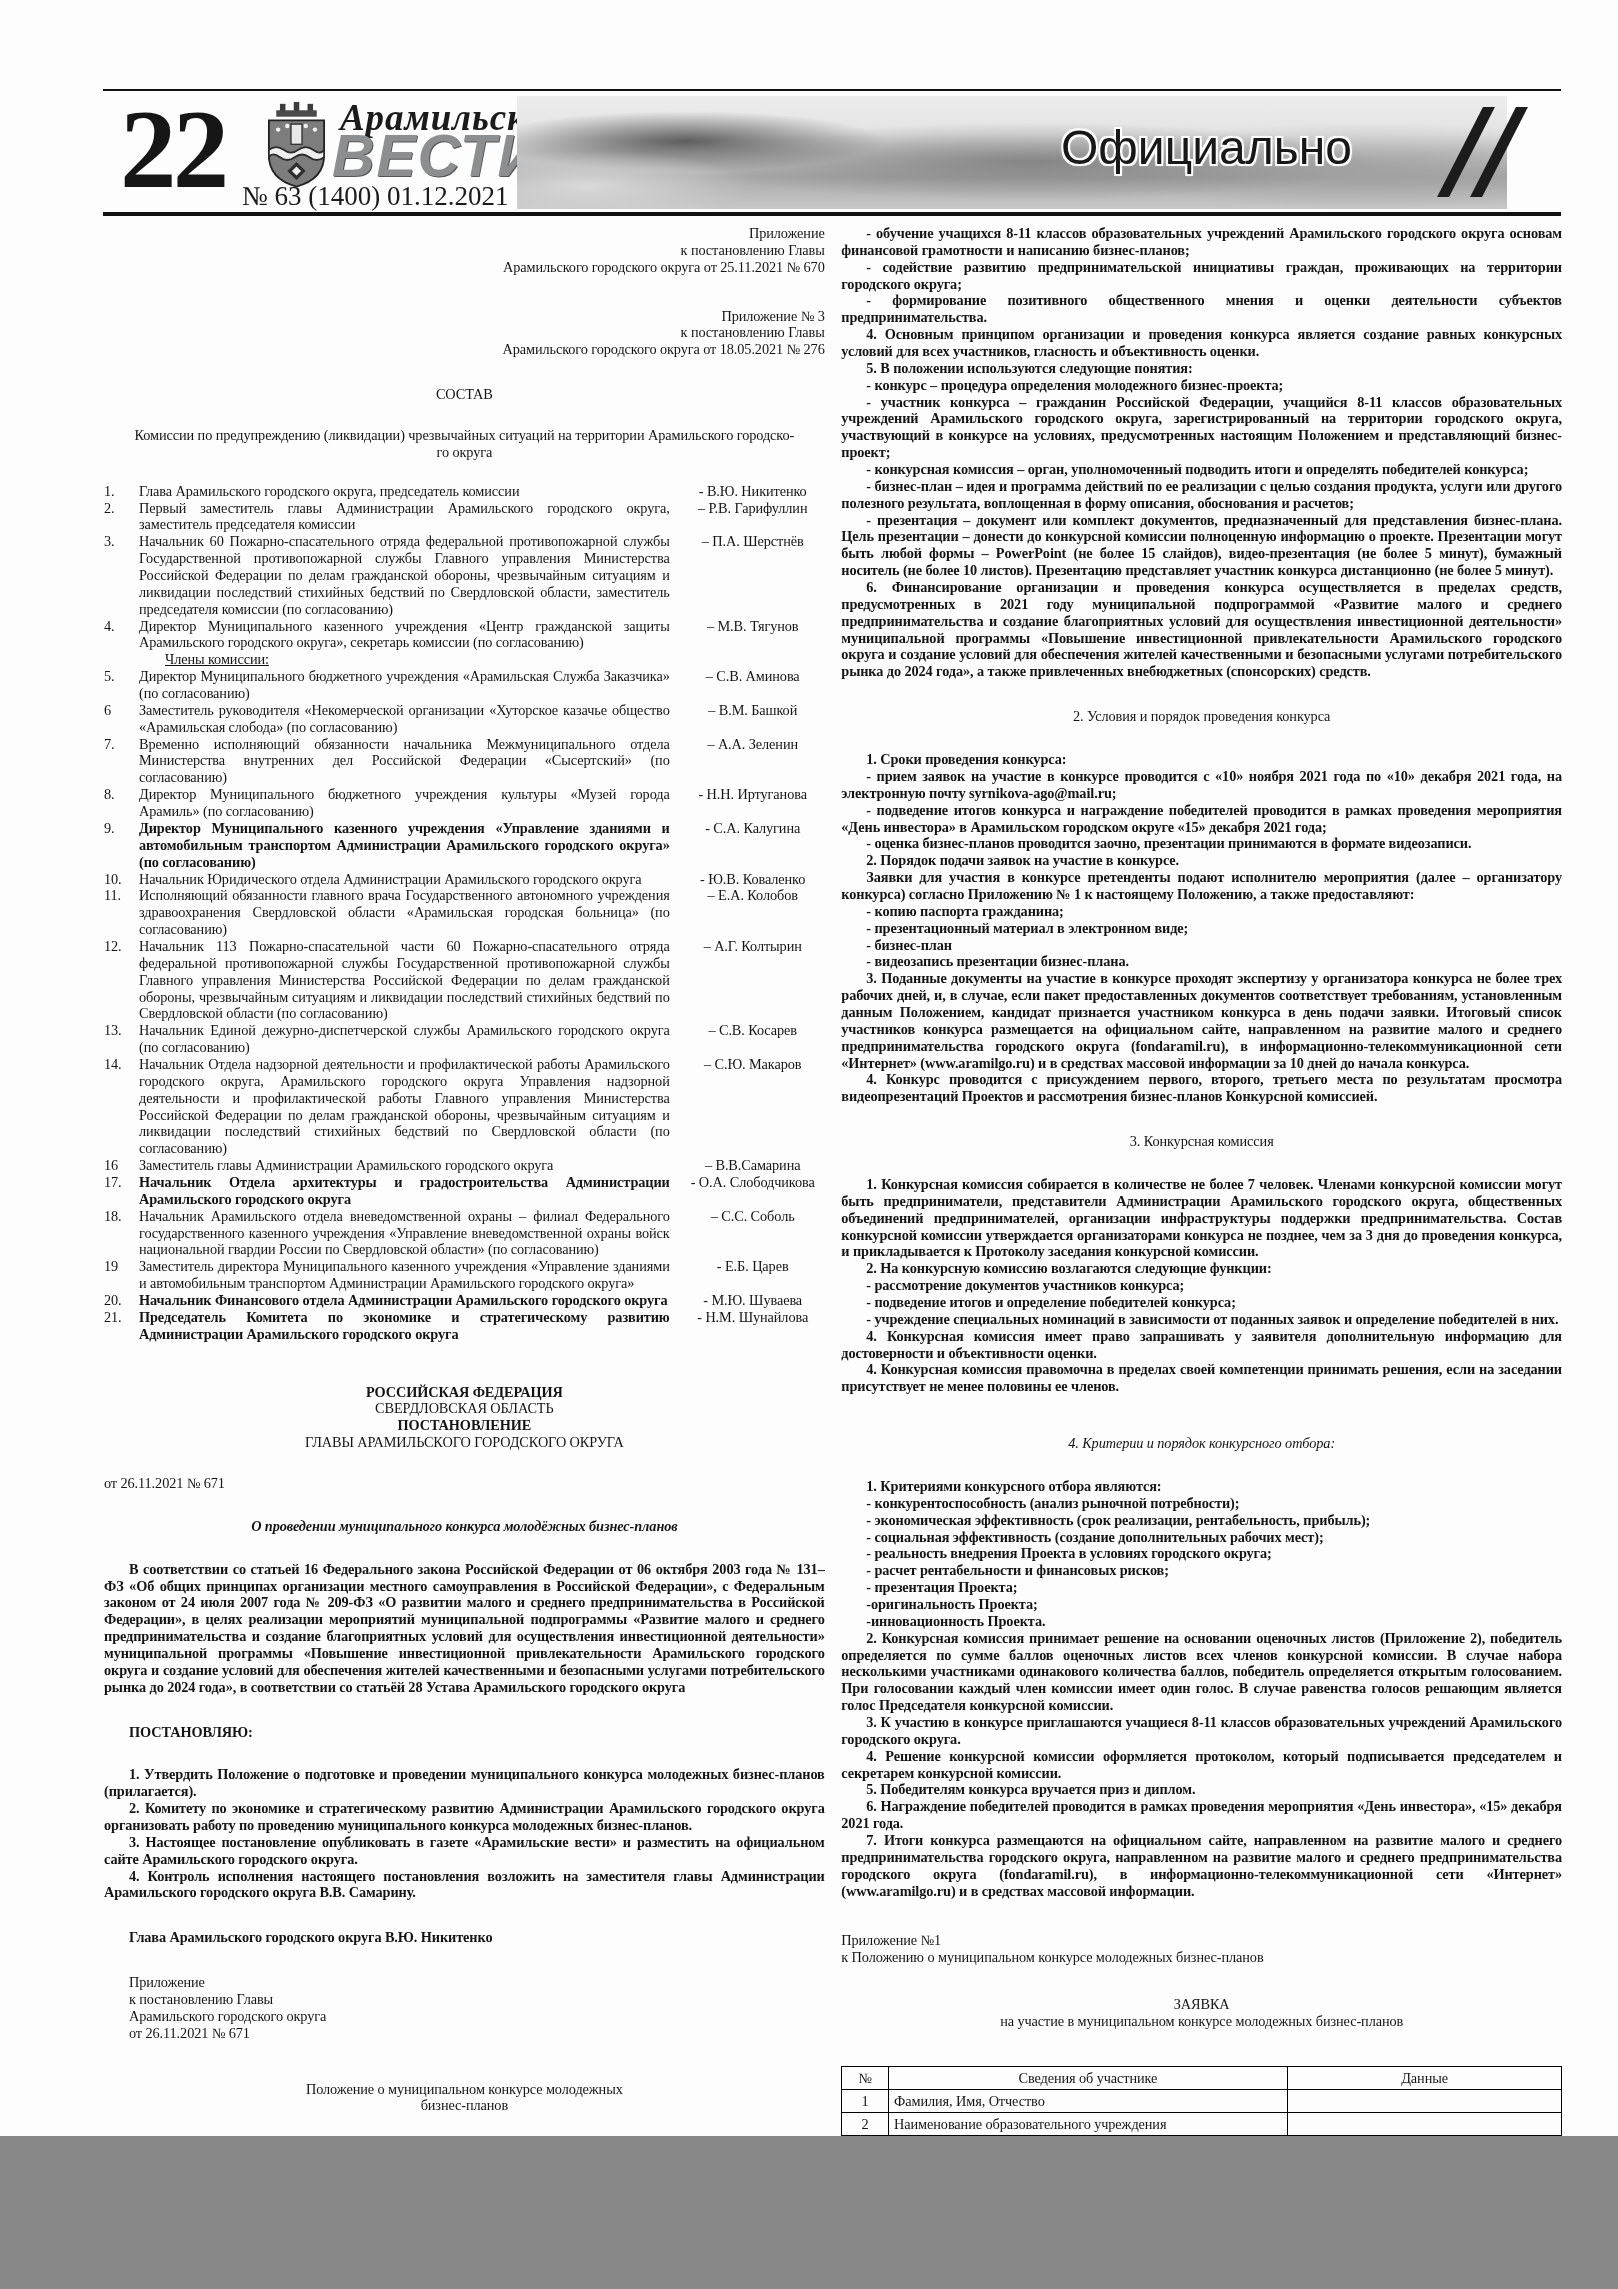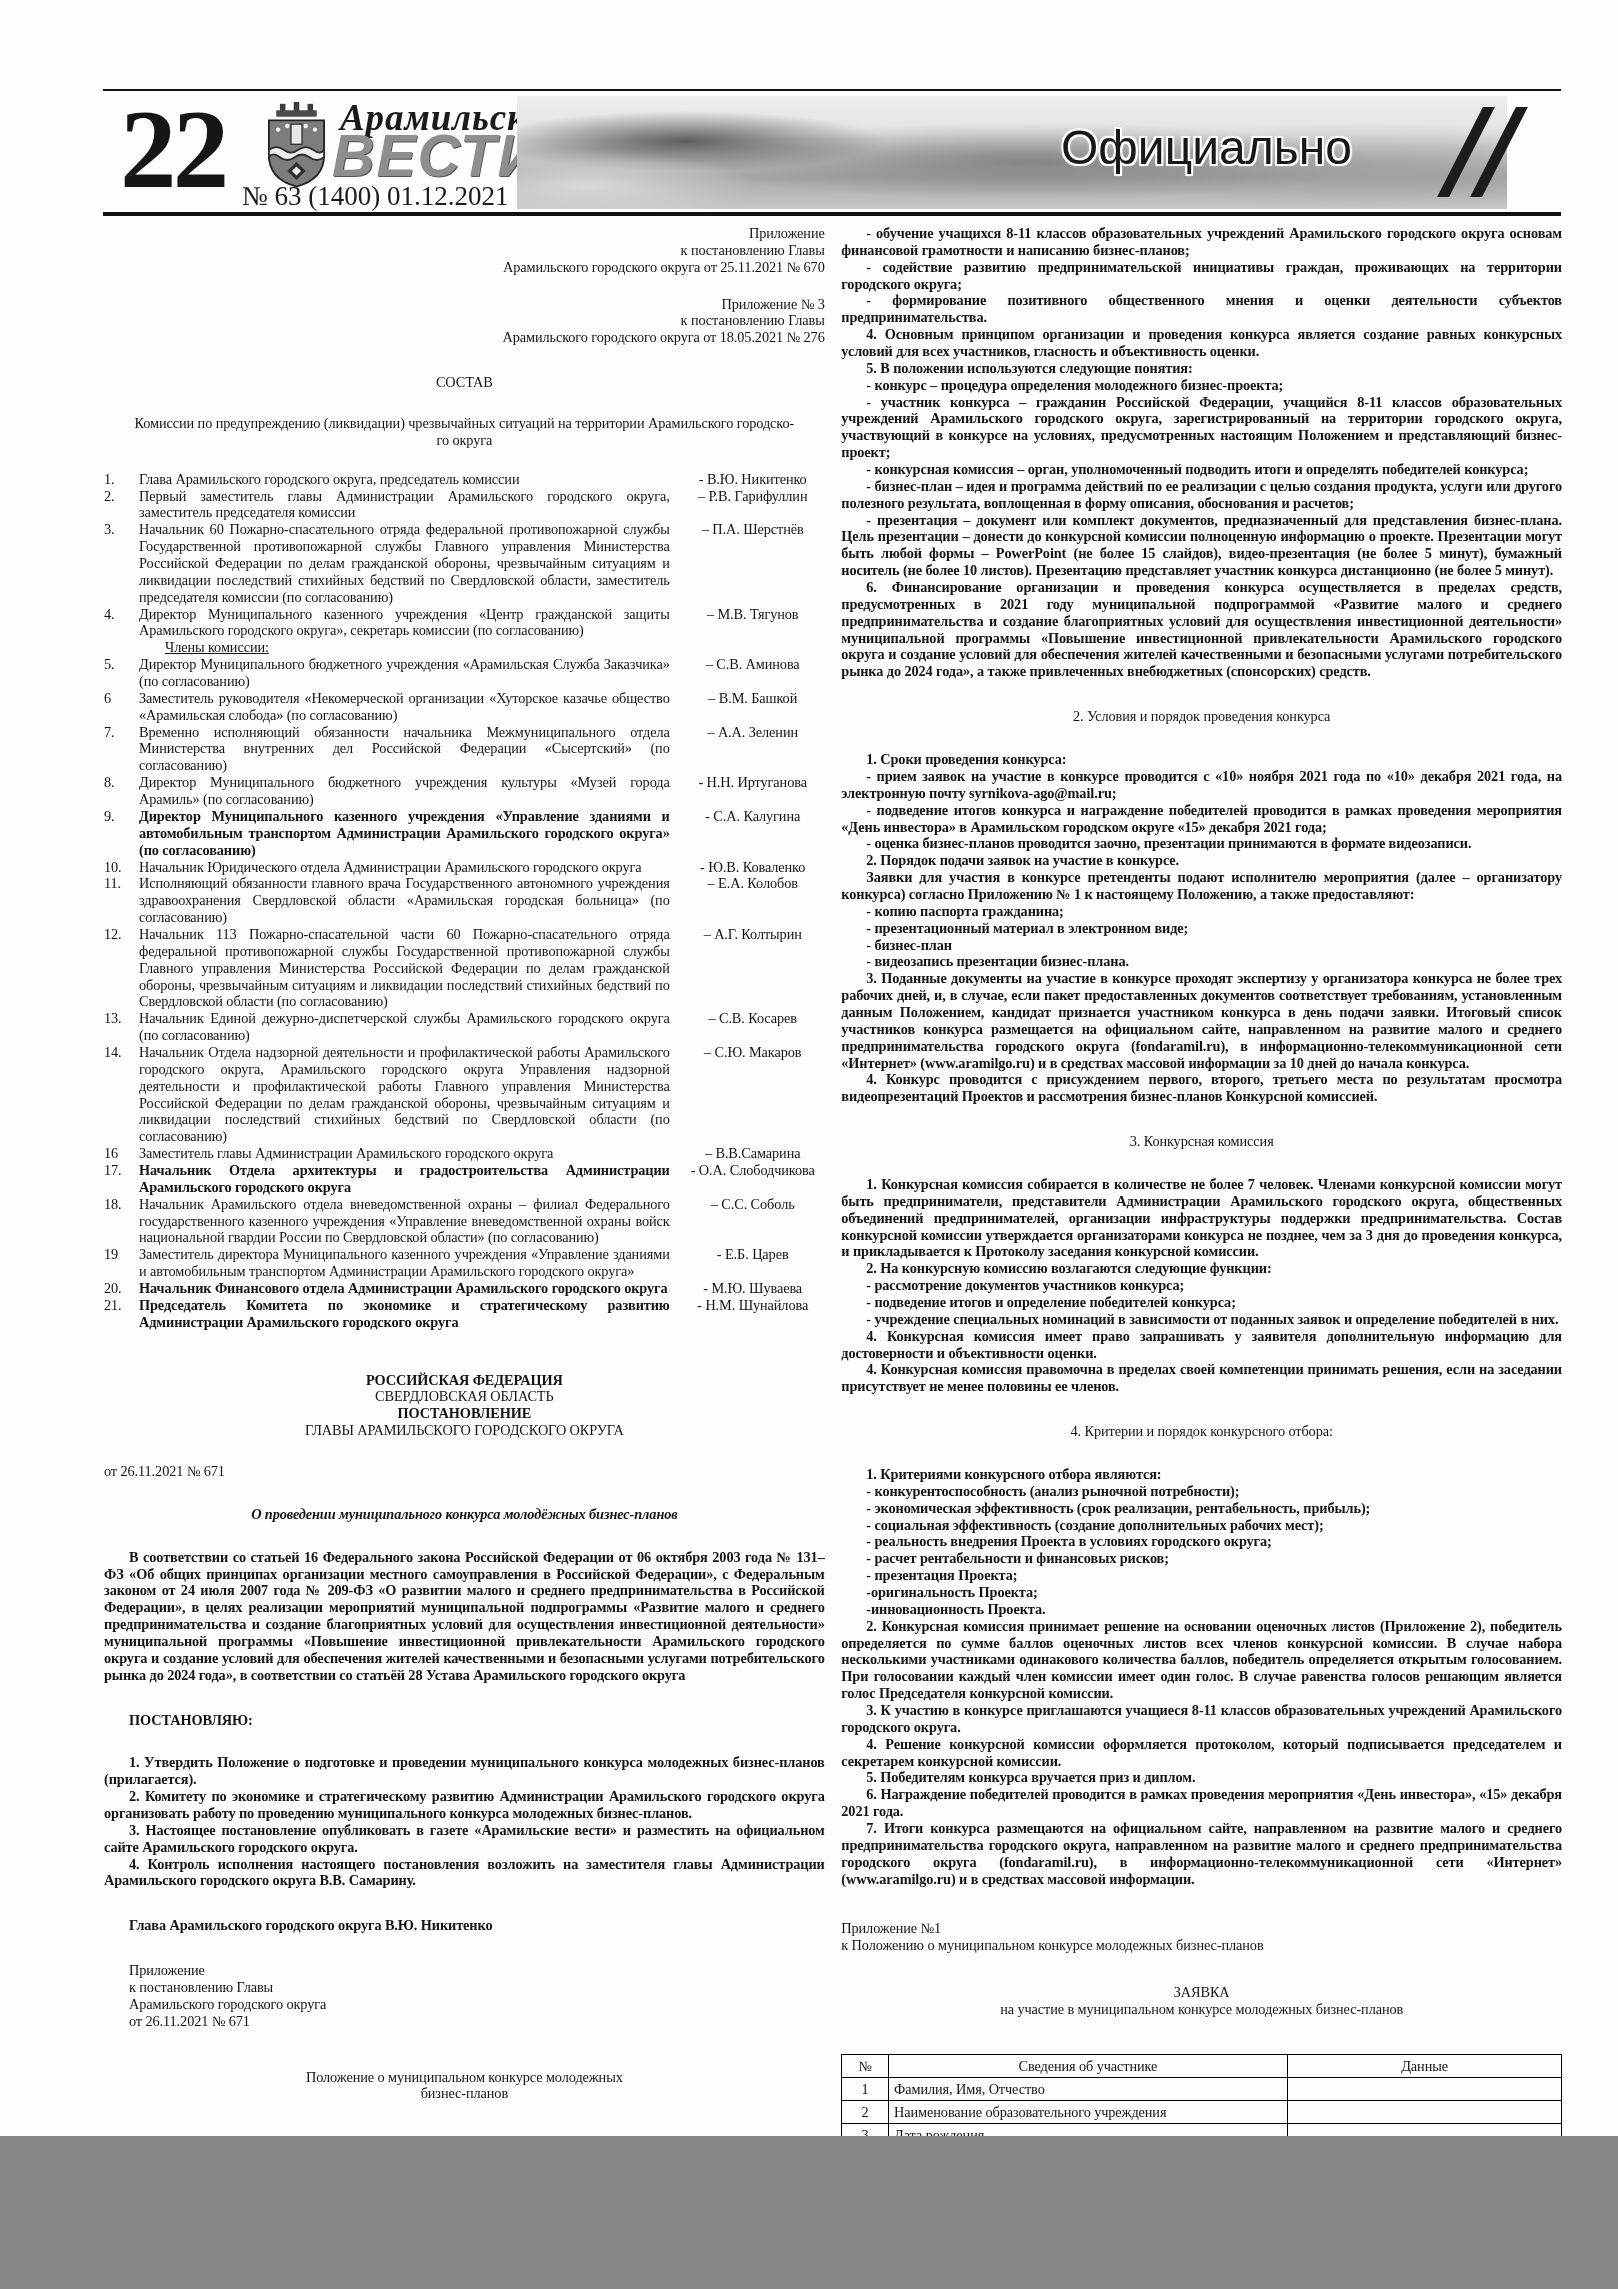--- a/index.html
+++ b/index.html
@@ -88,21 +88,21 @@
 
   <div class="bottom-rule"></div>
 
   <div class="cols">
     <div class="col" id="col-left">
         <div class="right-block">
           <div class="line">Приложение</div>
           <div class="line">к постановлению Главы</div>
           <div class="line">Арамильского городского округа от 25.11.2021 № 670</div>
         </div>
-        <div class="right-block" style="margin-top: 20px;">
+        <div class="right-block" style="margin-top: 32px;">
           <div class="line">Приложение № 3</div>
           <div class="line">к постановлению Главы</div>
           <div class="line">Арамильского городского округа  от 18.05.2021 № 276</div>
         </div>
         <div class="center-block" style="margin-top: 28px;">
           <div class="line">СОСТАВ</div>
         </div>
         <div class="center-block" style="margin-top: 24px;">
           <div class="line">Комиссии по предупреждению (ликвидации) чрезвычайных ситуаций на территории Арамильского городско-</div>
           <div class="line">го округа</div>
@@ -279,21 +279,21 @@
         <div class="center-block" style="margin-top: 28px;">
           <div class="line">3. Конкурсная комиссия</div>
         </div>
         <p class="para" style="margin-top: 26px;">1. Конкурсная комиссия собирается в количестве не более 7 человек. Членами конкурсной комиссии могут быть предприниматели, представители Администрации Арамильского городского округа, общественных объединений предпринимателей, организации инфраструктуры поддержки предпринимательства. Состав конкурсной комиссии утверждается организаторами конкурса не позднее, чем за 3 дня до проведения конкурса, и прикладывается к Протоколу заседания конкурсной комиссии.</p>
         <p class="para">2. На конкурсную комиссию возлагаются следующие функции:</p>
         <p class="para">- рассмотрение документов участников конкурса;</p>
         <p class="para">- подведение итогов и определение победителей конкурса;</p>
         <p class="para">- учреждение специальных номинаций в зависимости от поданных заявок и определение победителей в них.</p>
         <p class="para">4. Конкурсная комиссия имеет право запрашивать у заявителя дополнительную информацию для достоверности и объективности оценки.</p>
         <p class="para">4. Конкурсная комиссия правомочна в пределах своей компетенции принимать решения, если на заседании присутствует не менее половины ее членов.</p>
-        <div class="center-block" style="margin-top: 28px;">
+        <div class="center-block" style="margin-top: 40px; font-style: italic;">
           <div class="line">4. Критерии и порядок конкурсного отбора:</div>
         </div>
         <p class="para" style="margin-top: 26px;">1. Критериями конкурсного отбора являются:</p>
         <p class="para">- конкурентоспособность (анализ рыночной потребности);</p>
         <p class="para">- экономическая эффективность (срок реализации, рентабельность, прибыль);</p>
         <p class="para">- социальная эффективность (создание дополнительных рабочих мест);</p>
         <p class="para">- реальность внедрения Проекта в условиях городского округа;</p>
         <p class="para">- расчет рентабельности и финансовых рисков;</p>
         <p class="para">- презентация Проекта;</p>
         <p class="para">-оригинальность Проекта;</p>

